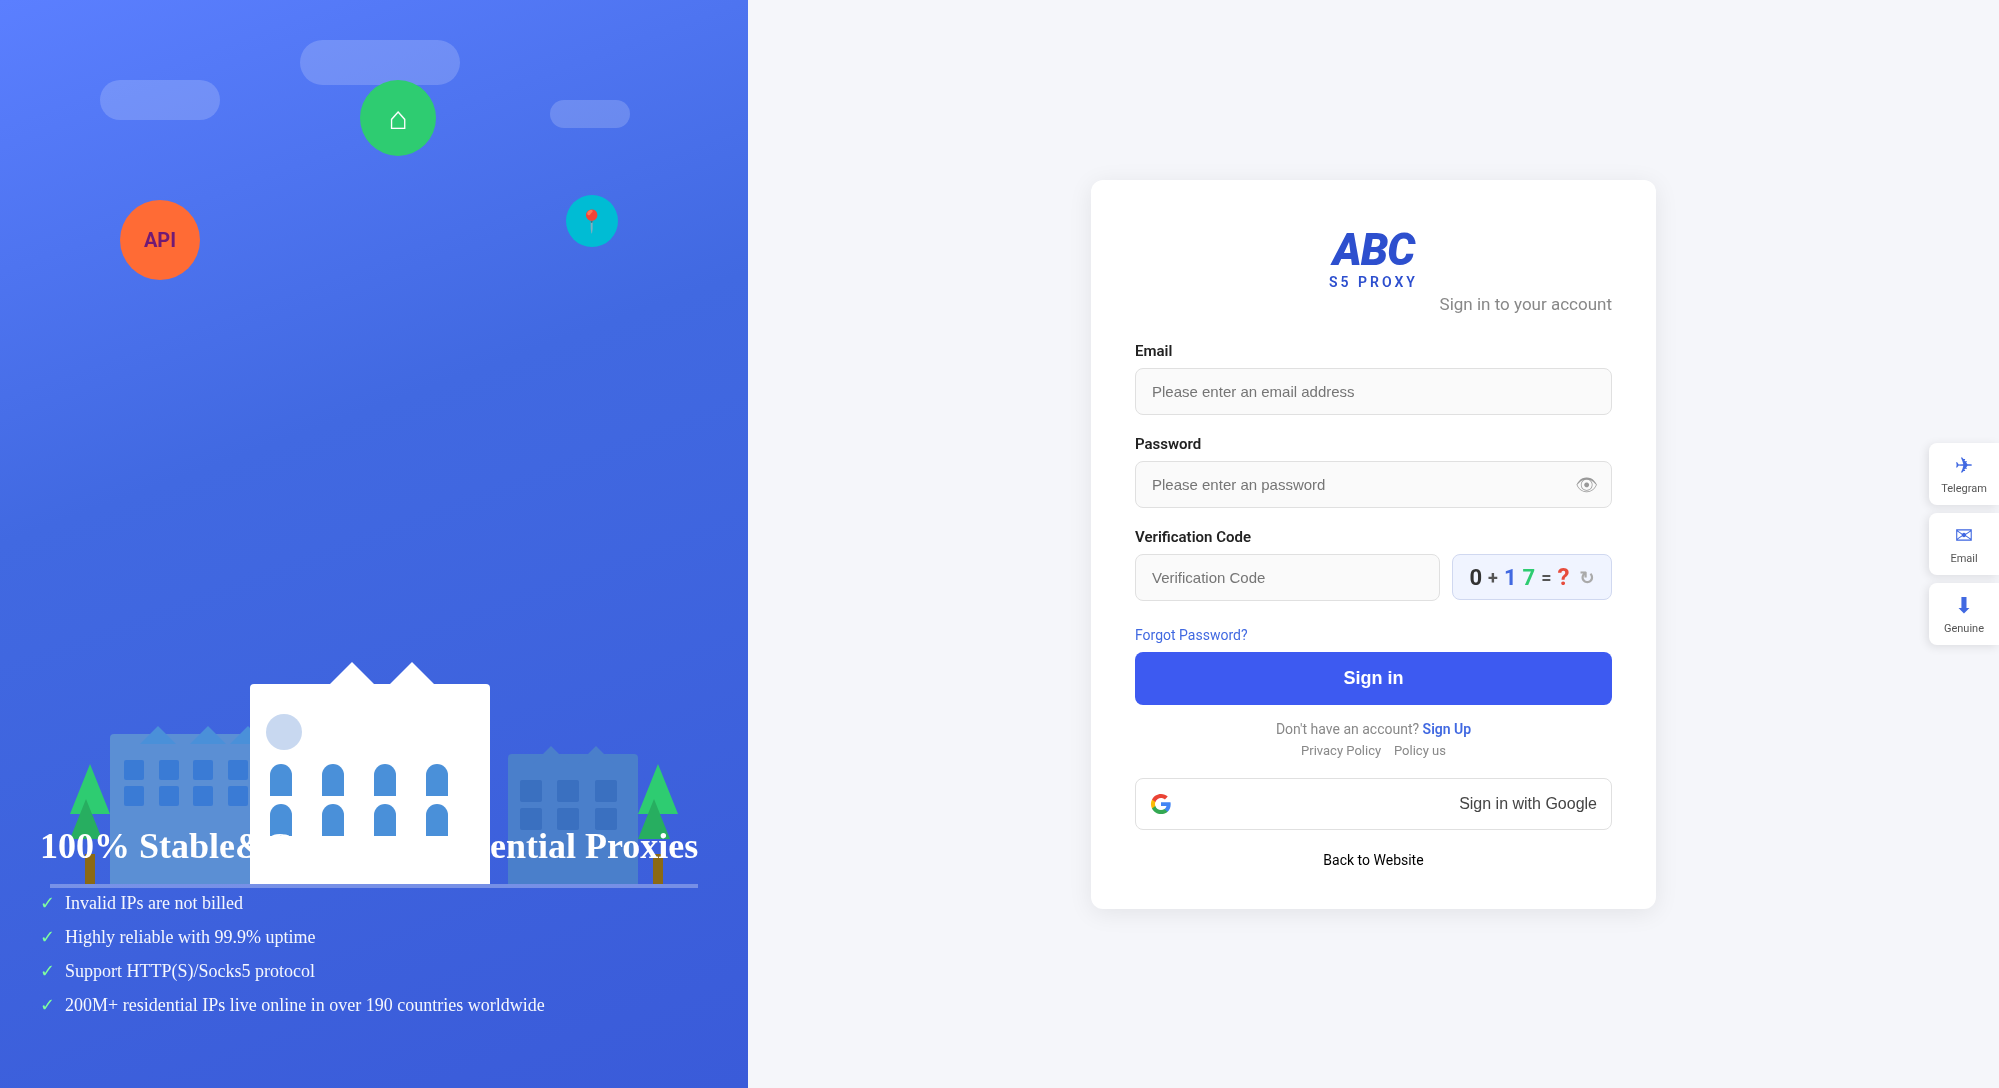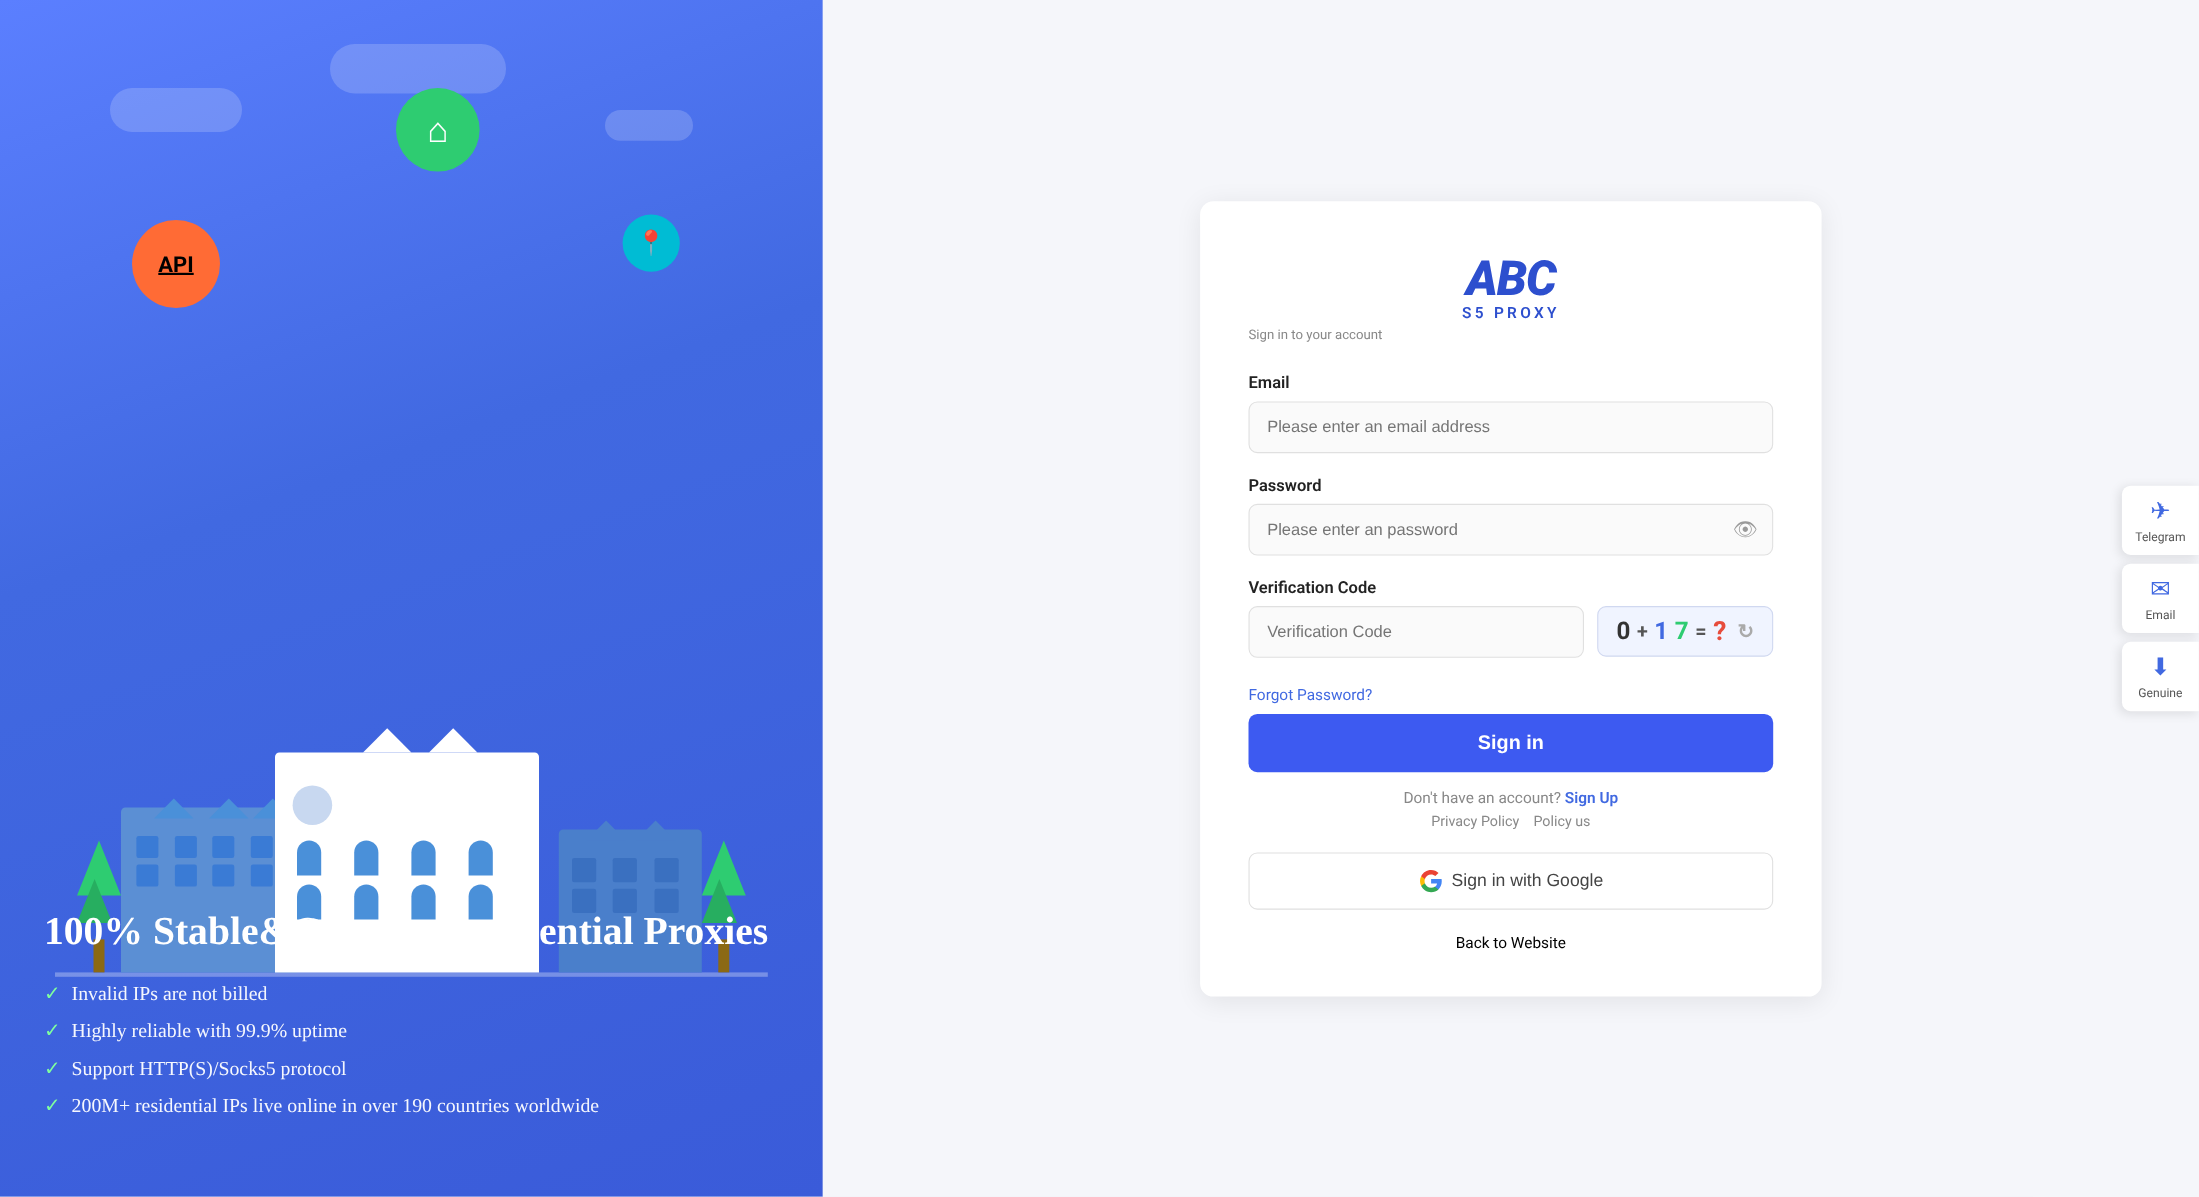--- a/index.html
+++ b/index.html
@@ -37,24 +37,23 @@
       position: absolute;
       top: 200px;
       left: 120px;
       width: 80px;
       height: 80px;
       background: #ff6b35;
       border-radius: 50%;
       display: flex;
       align-items: center;
       justify-content: center;
-      color: #000000;
+      color: #701a75;
       font-weight: 700;
       font-size: 20px;
-      text-decoration: underline;
     }
 
     
     .home-badge {
       position: absolute;
       top: 80px;
       left: 360px;
       width: 76px;
       height: 76px;
       background: #2ecc71;
@@ -214,23 +213,23 @@
     }
     .logo-sub {
       font-size: 14px;
       color: #2d4fce;
       font-weight: 600;
       letter-spacing: 3px;
       margin-top: 2px;
     }
 
     .signin-title {
-      text-align: left;
+      text-align: right;
       color: #888;
-      font-size: 12px;
+      font-size: 17px;
       margin-bottom: 28px;
     }
 
     .form-group {
       margin-bottom: 20px;
     }
     .form-label {
       display: block;
       font-size: 15px;
       font-weight: 600;
@@ -355,21 +354,21 @@
       width: 100%;
       padding: 14px;
       background: white;
       border: 1.5px solid #e0e0e0;
       border-radius: 8px;
       font-size: 16px;
       color: #444;
       cursor: pointer;
       display: flex;
       align-items: center;
-      justify-content: center;
+      justify-content: space-between;
       gap: 8px;
     }
 
     
     .google-g {
       width: 22px;
       height: 22px;
       flex-shrink: 0;
     }
 

